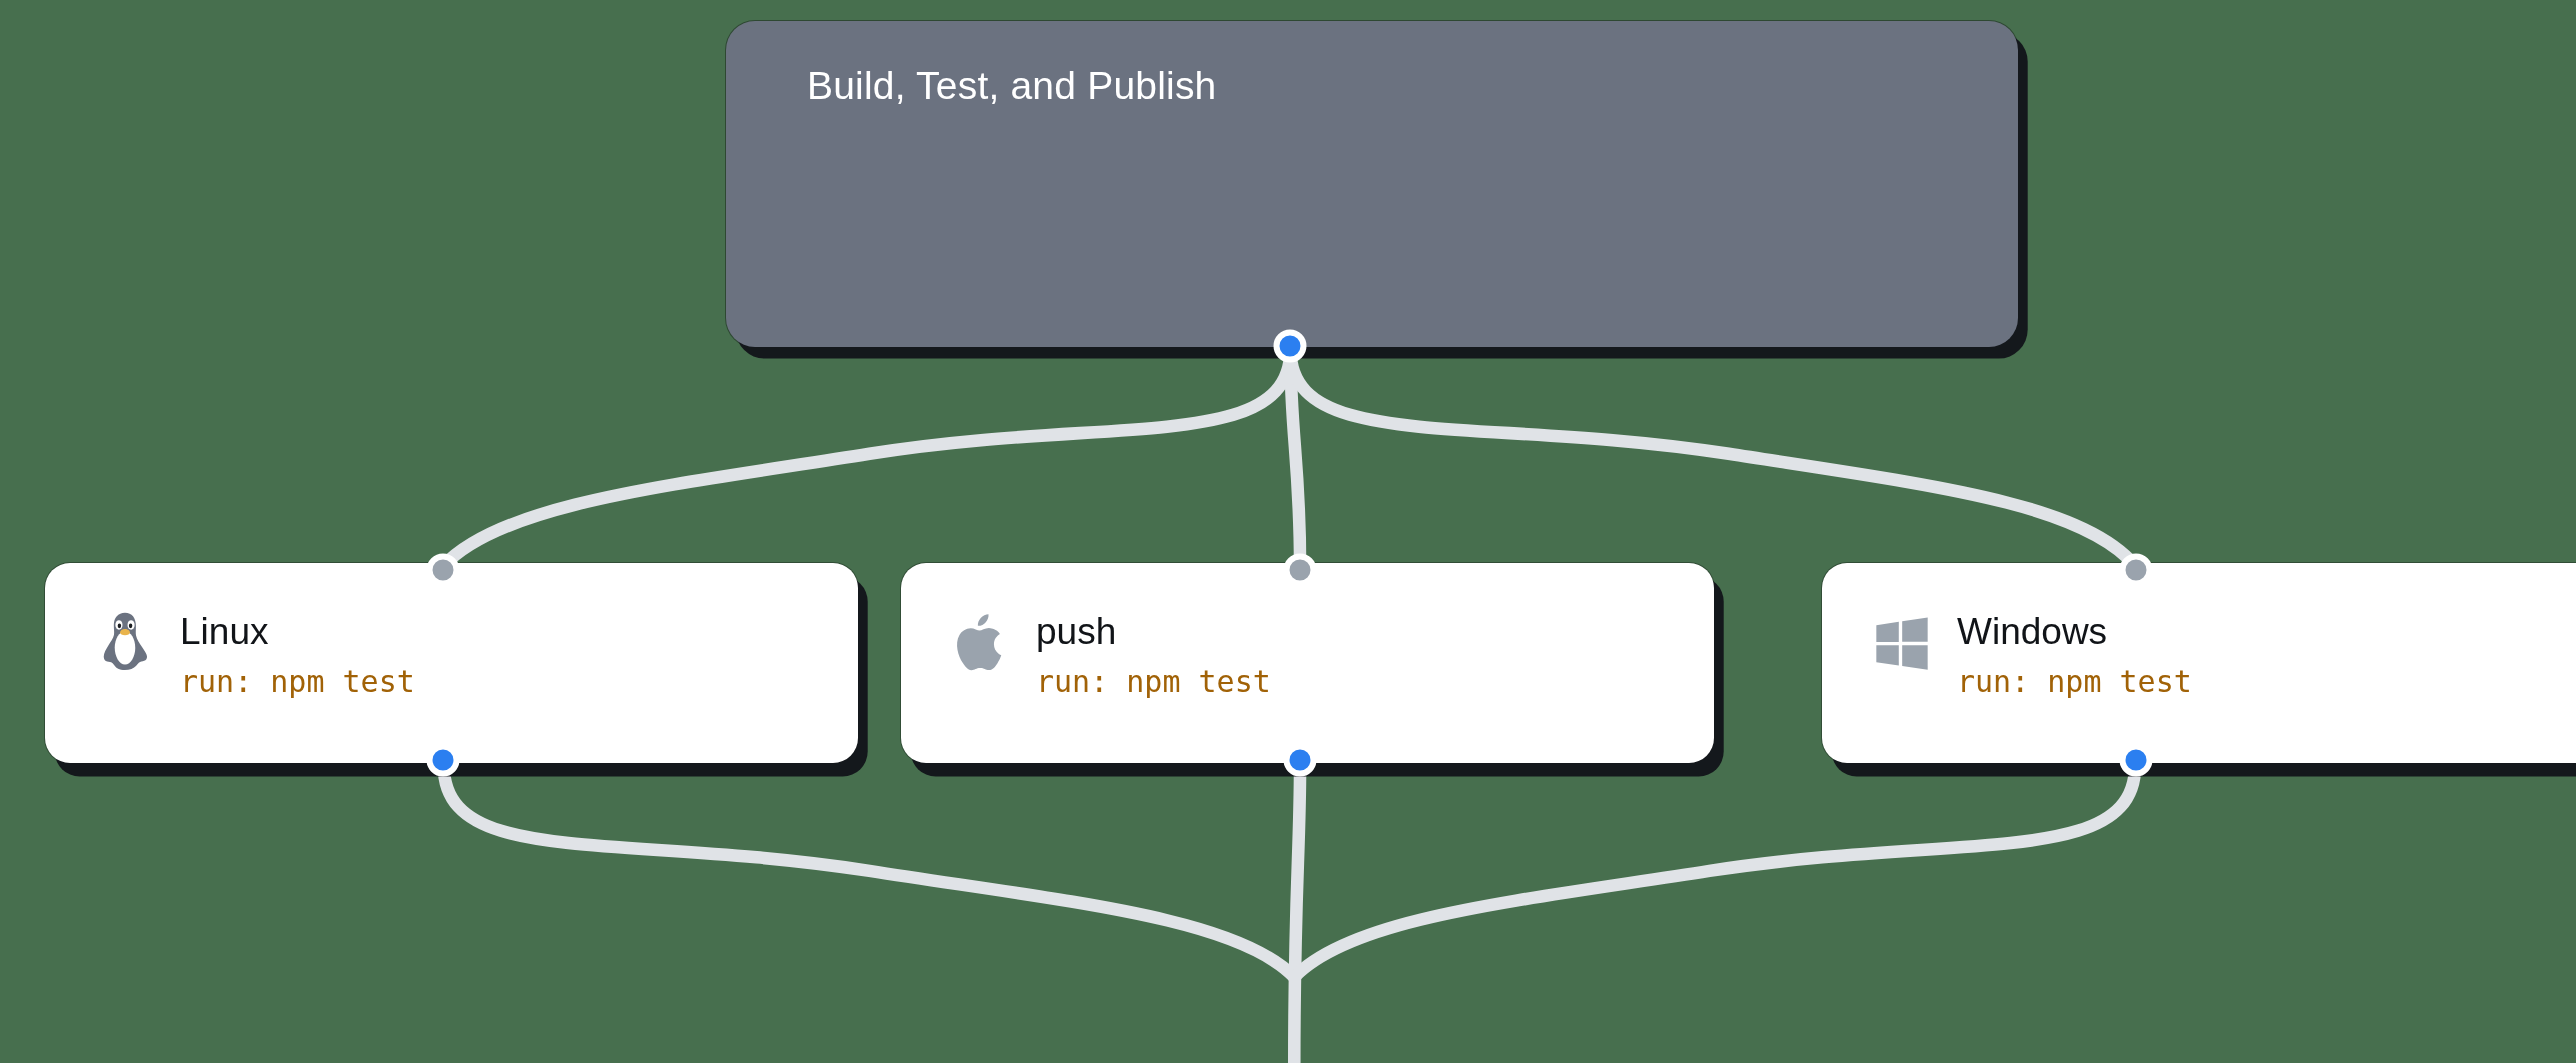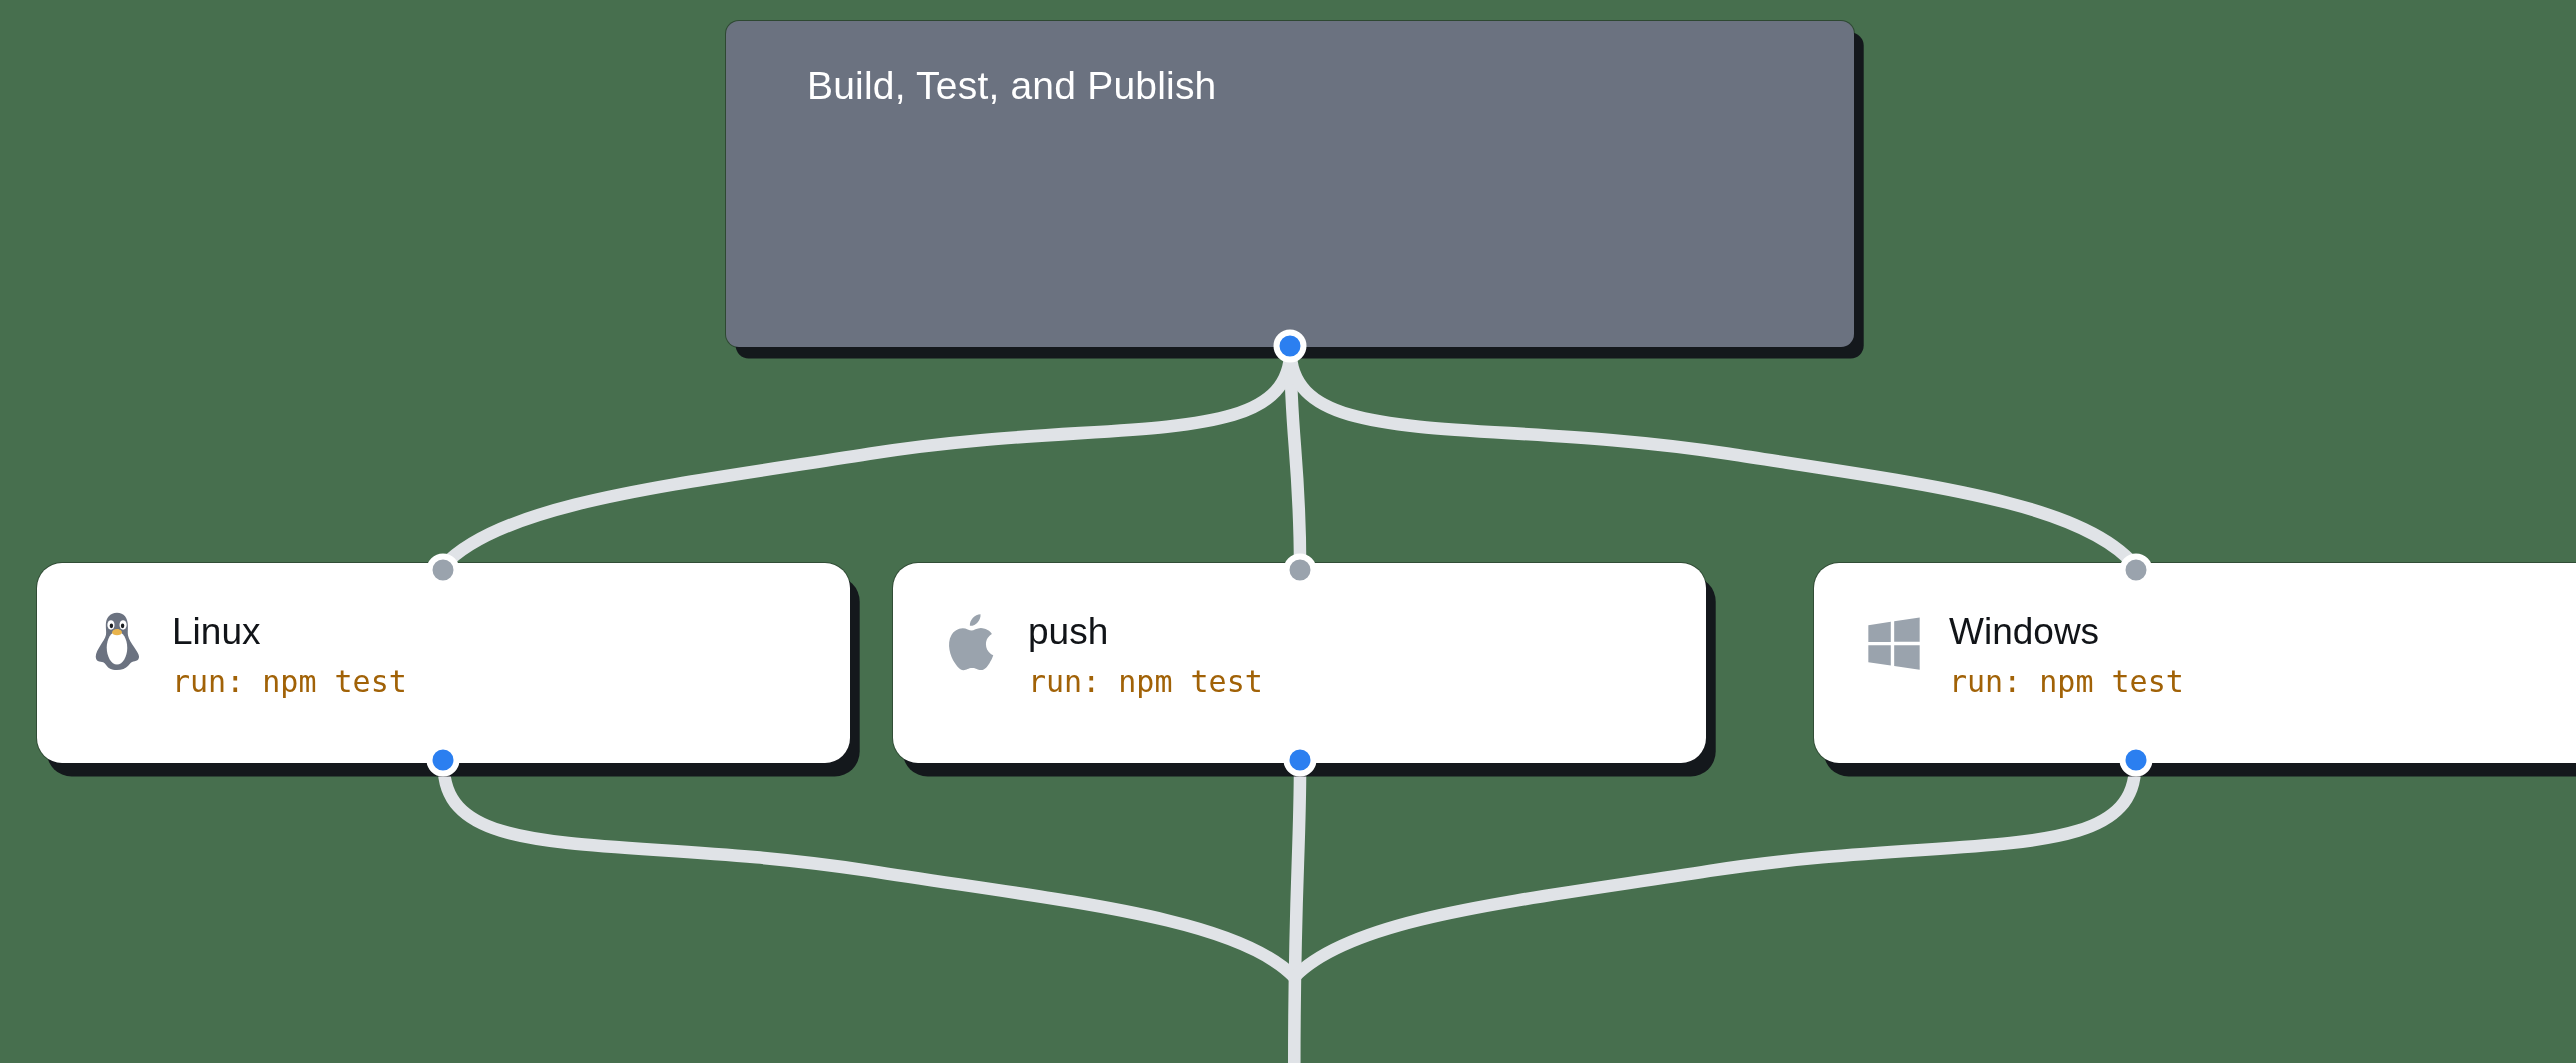--- a/index.html
+++ b/index.html
@@ -30,24 +30,24 @@
   .node {
     position: absolute;
     box-sizing: border-box;
     border-radius: 27px;
   }
 
   
   .node-trigger {
     left: 726px;
     top: 21px;
-    width: 1128px;
+    width: 1292px;
     height: 326px;
     background: #6B7280;
-    border-radius: 13px;
+    border-radius: 29px;
     box-shadow: 9.7px 11.6px 0 0 #14181C,
                 0 0 0 1px rgba(0,0,0,0.35);
     padding: 44px 0 0 81px;
   }
   .trigger-title {
     color: #FFFFFF;
     font-size: 39px;
     font-weight: 400;
     letter-spacing: 0.2px;
     line-height: 1.1;
@@ -70,20 +70,21 @@
 
   
   .node-job {
     top: 563px;
     width: 813px;
     height: 200px;
     background: #FFFFFF;
     border-radius: 25px;
     box-shadow: 9.7px 13.5px 0 0 #14181C,
                 0 0 0 1px rgba(0,0,0,0.30);
+    margin-left: 8px;
   }
   .job-linux   { left: 37px;   }
   .job-macos   { left: 893px;  }
   .job-windows { left: 1814px; }
 
   .job-inner {
     position: absolute;
     left: 50px;
     top: 48px;
     display: flex;

